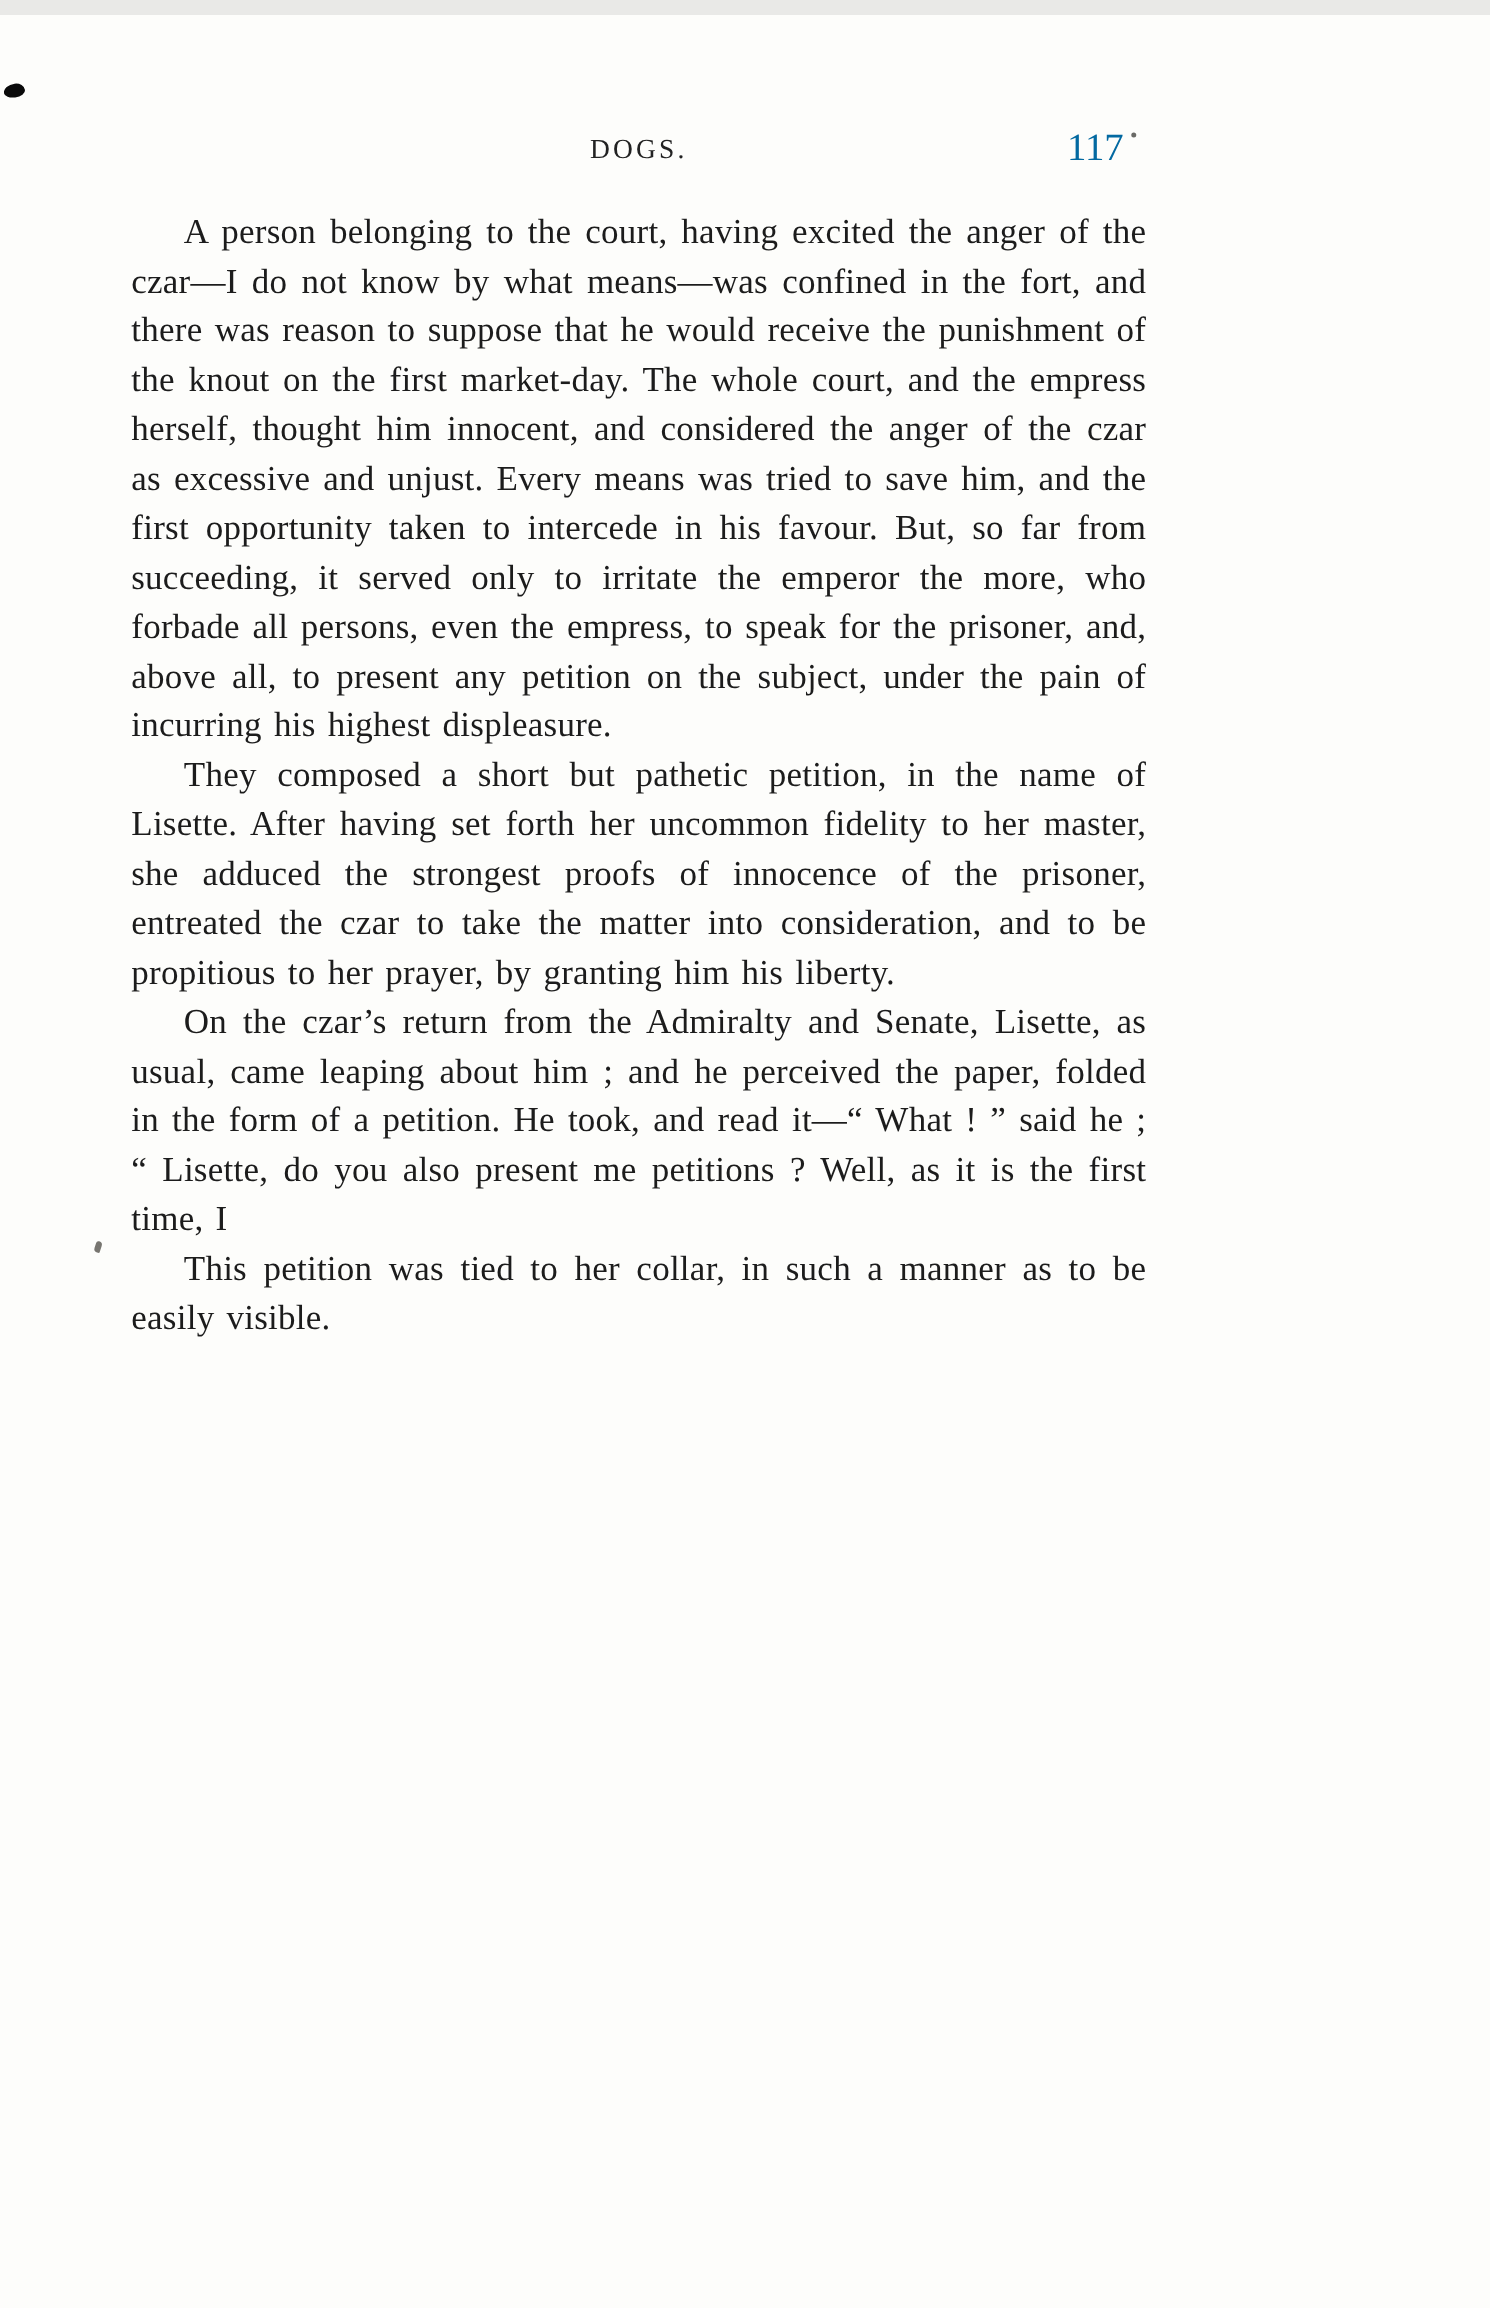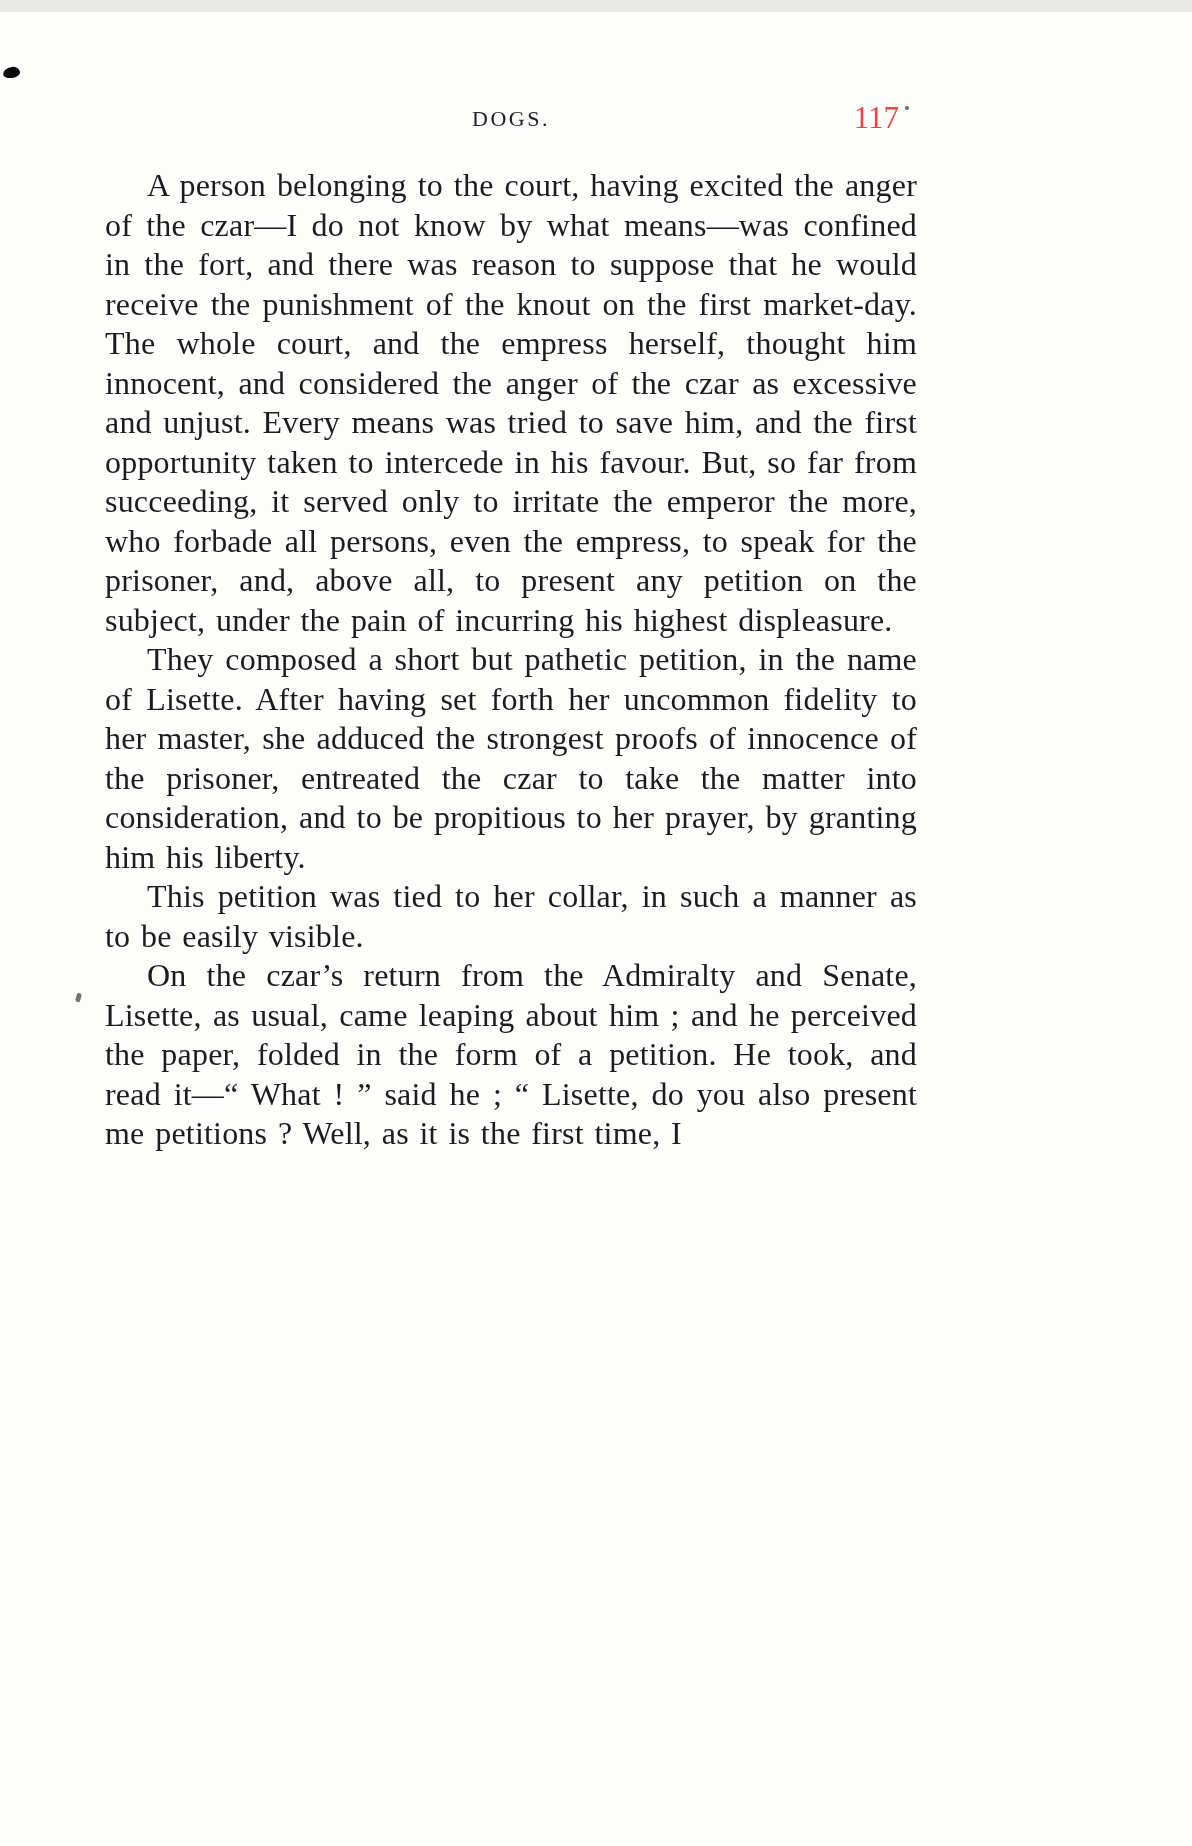--- a/index.html
+++ b/index.html
@@ -38,34 +38,34 @@
     text-align: center;
     font-size: 22px;
     letter-spacing: 2.5px;
     color: #222;
   }
   .page-number {
     position: absolute;
     right: 18px;
     top: 0;
     font-size: 31px;
-    color: #ef4444;
+    color: #0369a1;
   }
   .page-number-speck {
     position: absolute;
     right: 8px;
     top: 6px;
     width: 4px;
     height: 4px;
     background: #6a6a66;
     border-radius: 50%;
   }
   .body-text p {
     margin: 0;
-    font-size: 32px;
+    font-size: 28px;
     line-height: 39.5px;
     text-align: justify;
     text-indent: 42px;
     word-spacing: 2.5px;
     letter-spacing: 0.2px;
   }
   
   .ink-mark {
     position: absolute;
     left: 3px;
@@ -100,19 +100,19 @@
 
     <div class="running-head">
       <div class="running-title">DOGS.</div>
       <div class="page-number">117</div>
       <div class="page-number-speck"></div>
     </div>
 
     <div class="body-text">
       <p>A person belonging to the court, having excited the anger of the czar—I do not know by what means—was confined in the fort, and there was reason to suppose that he would receive the punishment of the knout on the first market-day.  The whole court, and the empress herself, thought him innocent, and considered the anger of the czar as excessive and unjust.  Every means was tried to save him, and the first opportunity taken to intercede in his favour.  But, so far from succeeding, it served only to irritate the emperor the more, who forbade all persons, even the empress, to speak for the prisoner, and, above all, to present any petition on the subject, under the pain of incurring his highest displeasure.</p>
       <p>They composed a short but pathetic petition, in the name of Lisette.  After having set forth her uncommon fidelity to her master, she adduced the strongest proofs of innocence of the prisoner, entreated the czar to take the matter into consideration, and to be propitious to her prayer, by granting him his liberty.</p>
+      <p>On the czar’s return from the Admiralty and Senate, Lisette, as usual, came leaping about him ; and he perceived the paper, folded in the form of a petition.  He took, and read it—“ What ! ” said he ; “ Lisette, do you also present me petitions ?  Well, as it is the first time, I</p>
       <p>This petition was tied to her collar, in such a manner as to be easily visible.</p>
-      <p>On the czar’s return from the Admiralty and Senate, Lisette, as usual, came leaping about him ; and he perceived the paper, folded in the form of a petition.  He took, and read it—“ What ! ” said he ; “ Lisette, do you also present me petitions ?  Well, as it is the first time, I</p>
     </div>
 
   </div>
 
 </div>
 
 </body></html>

